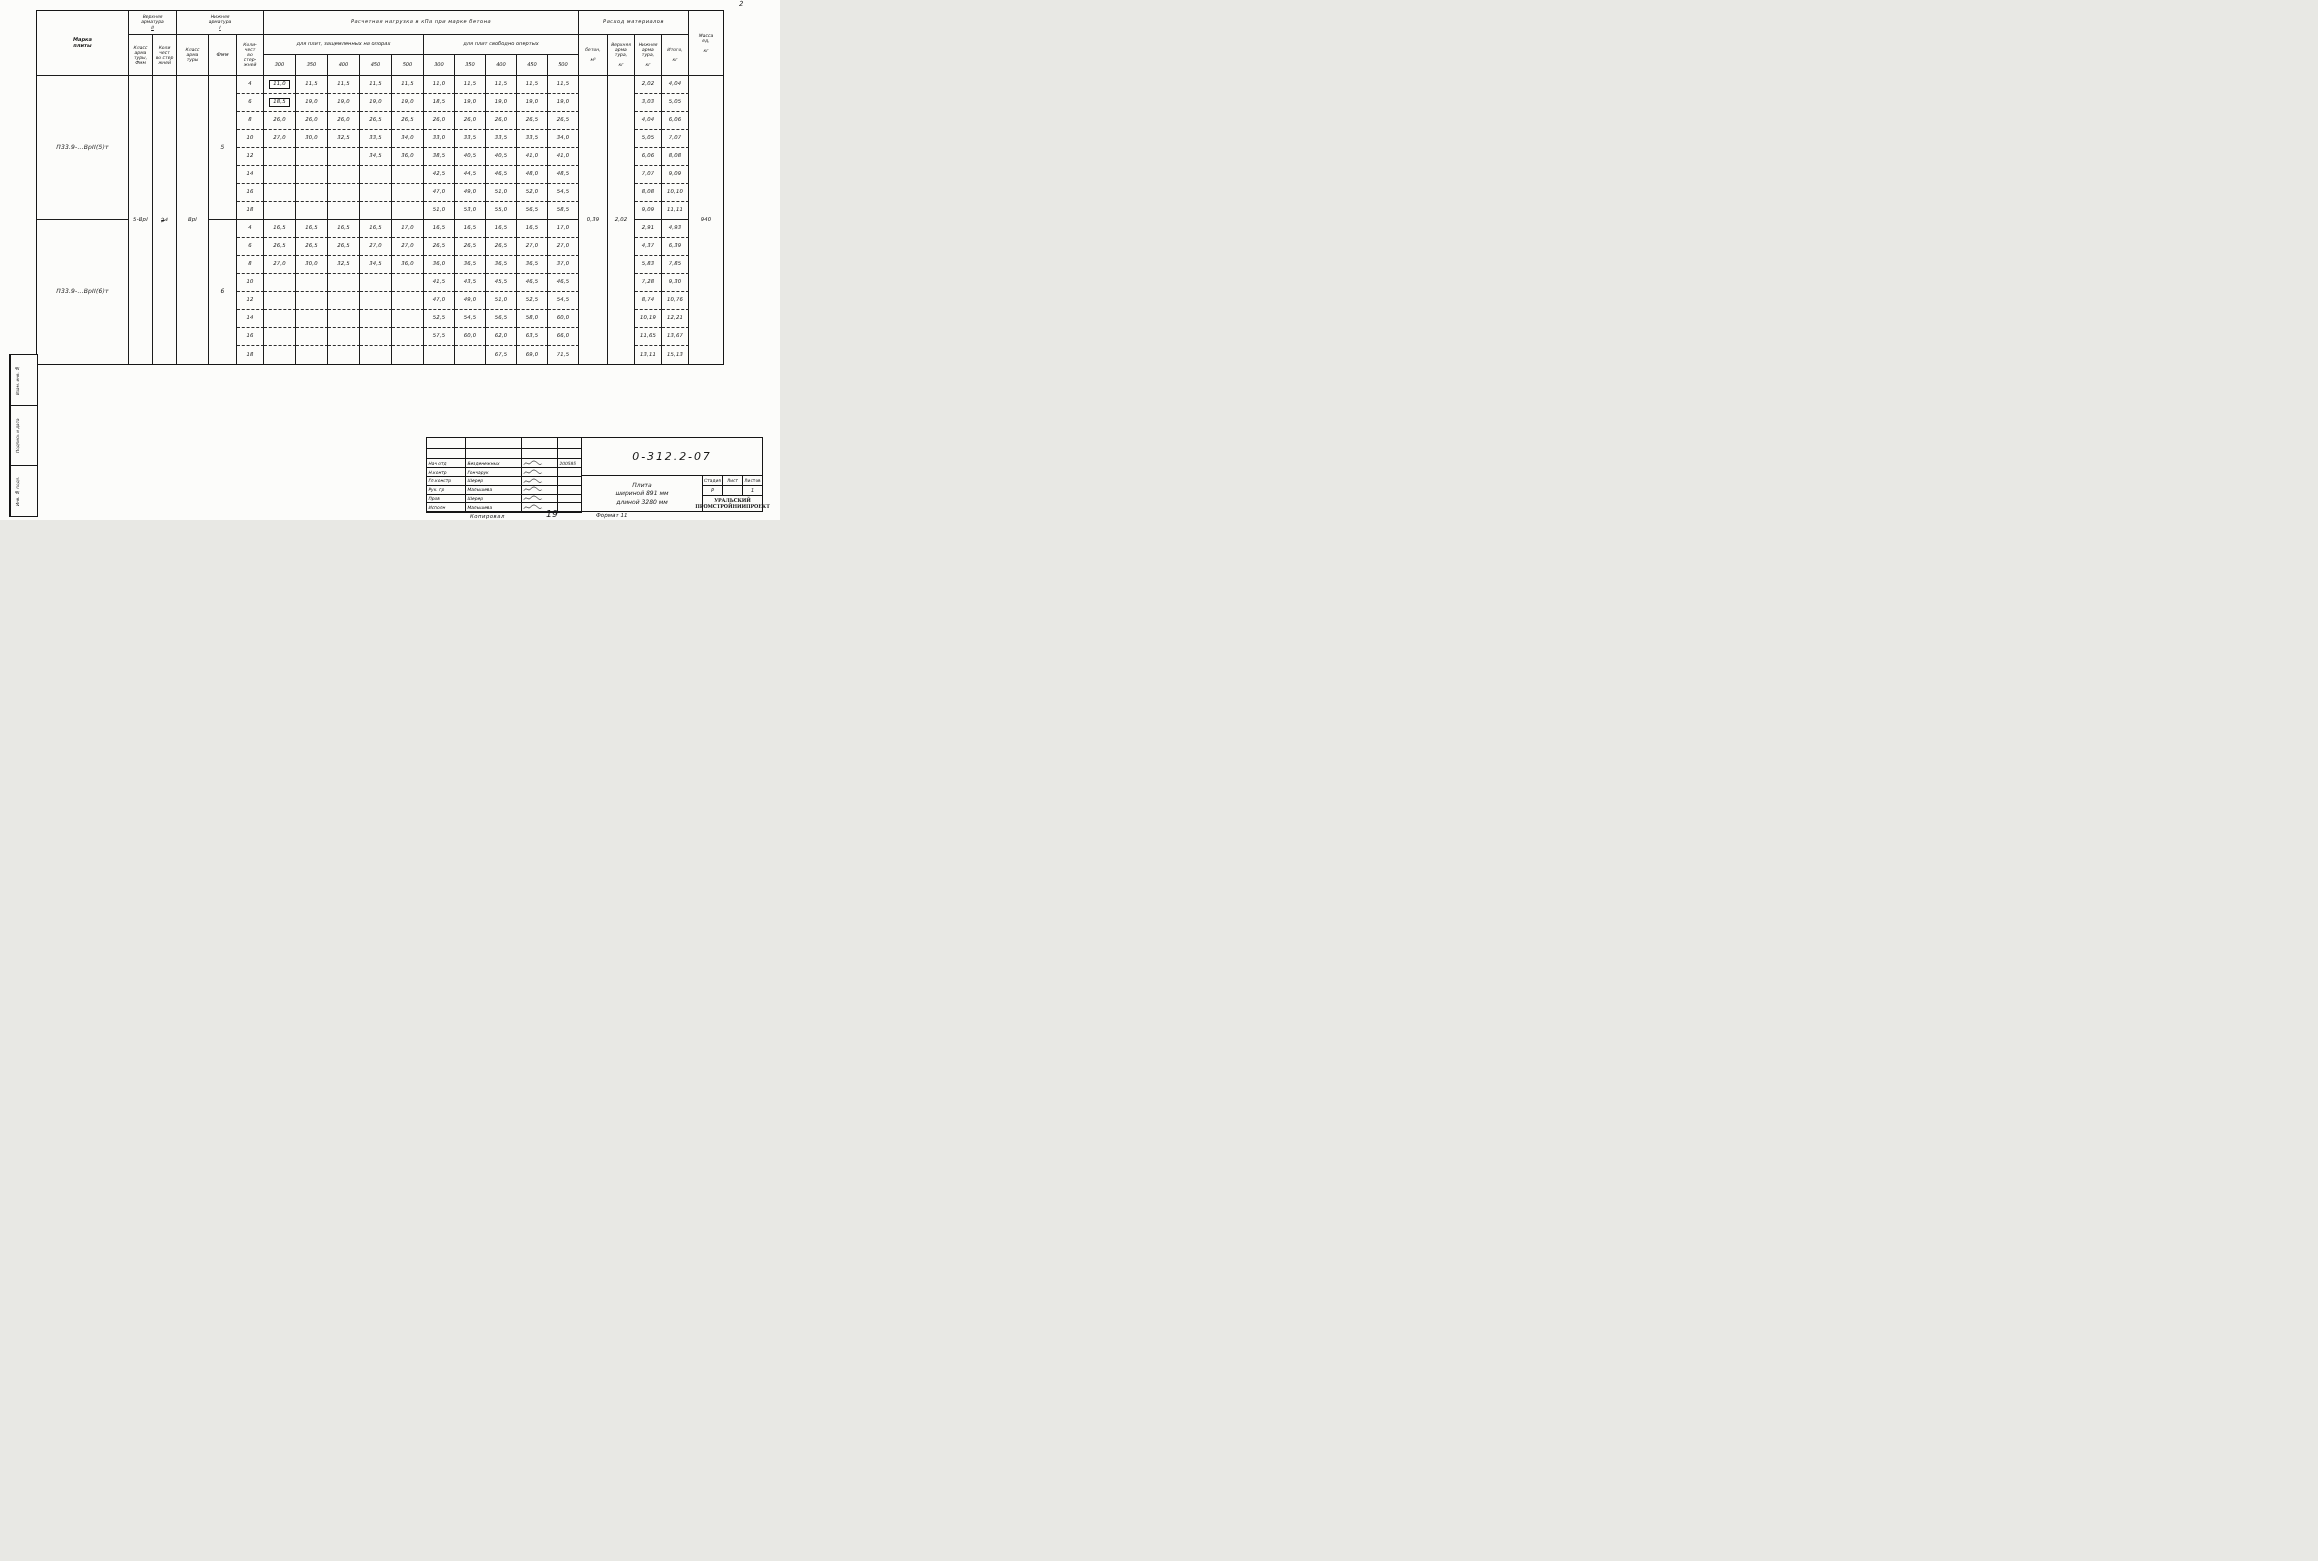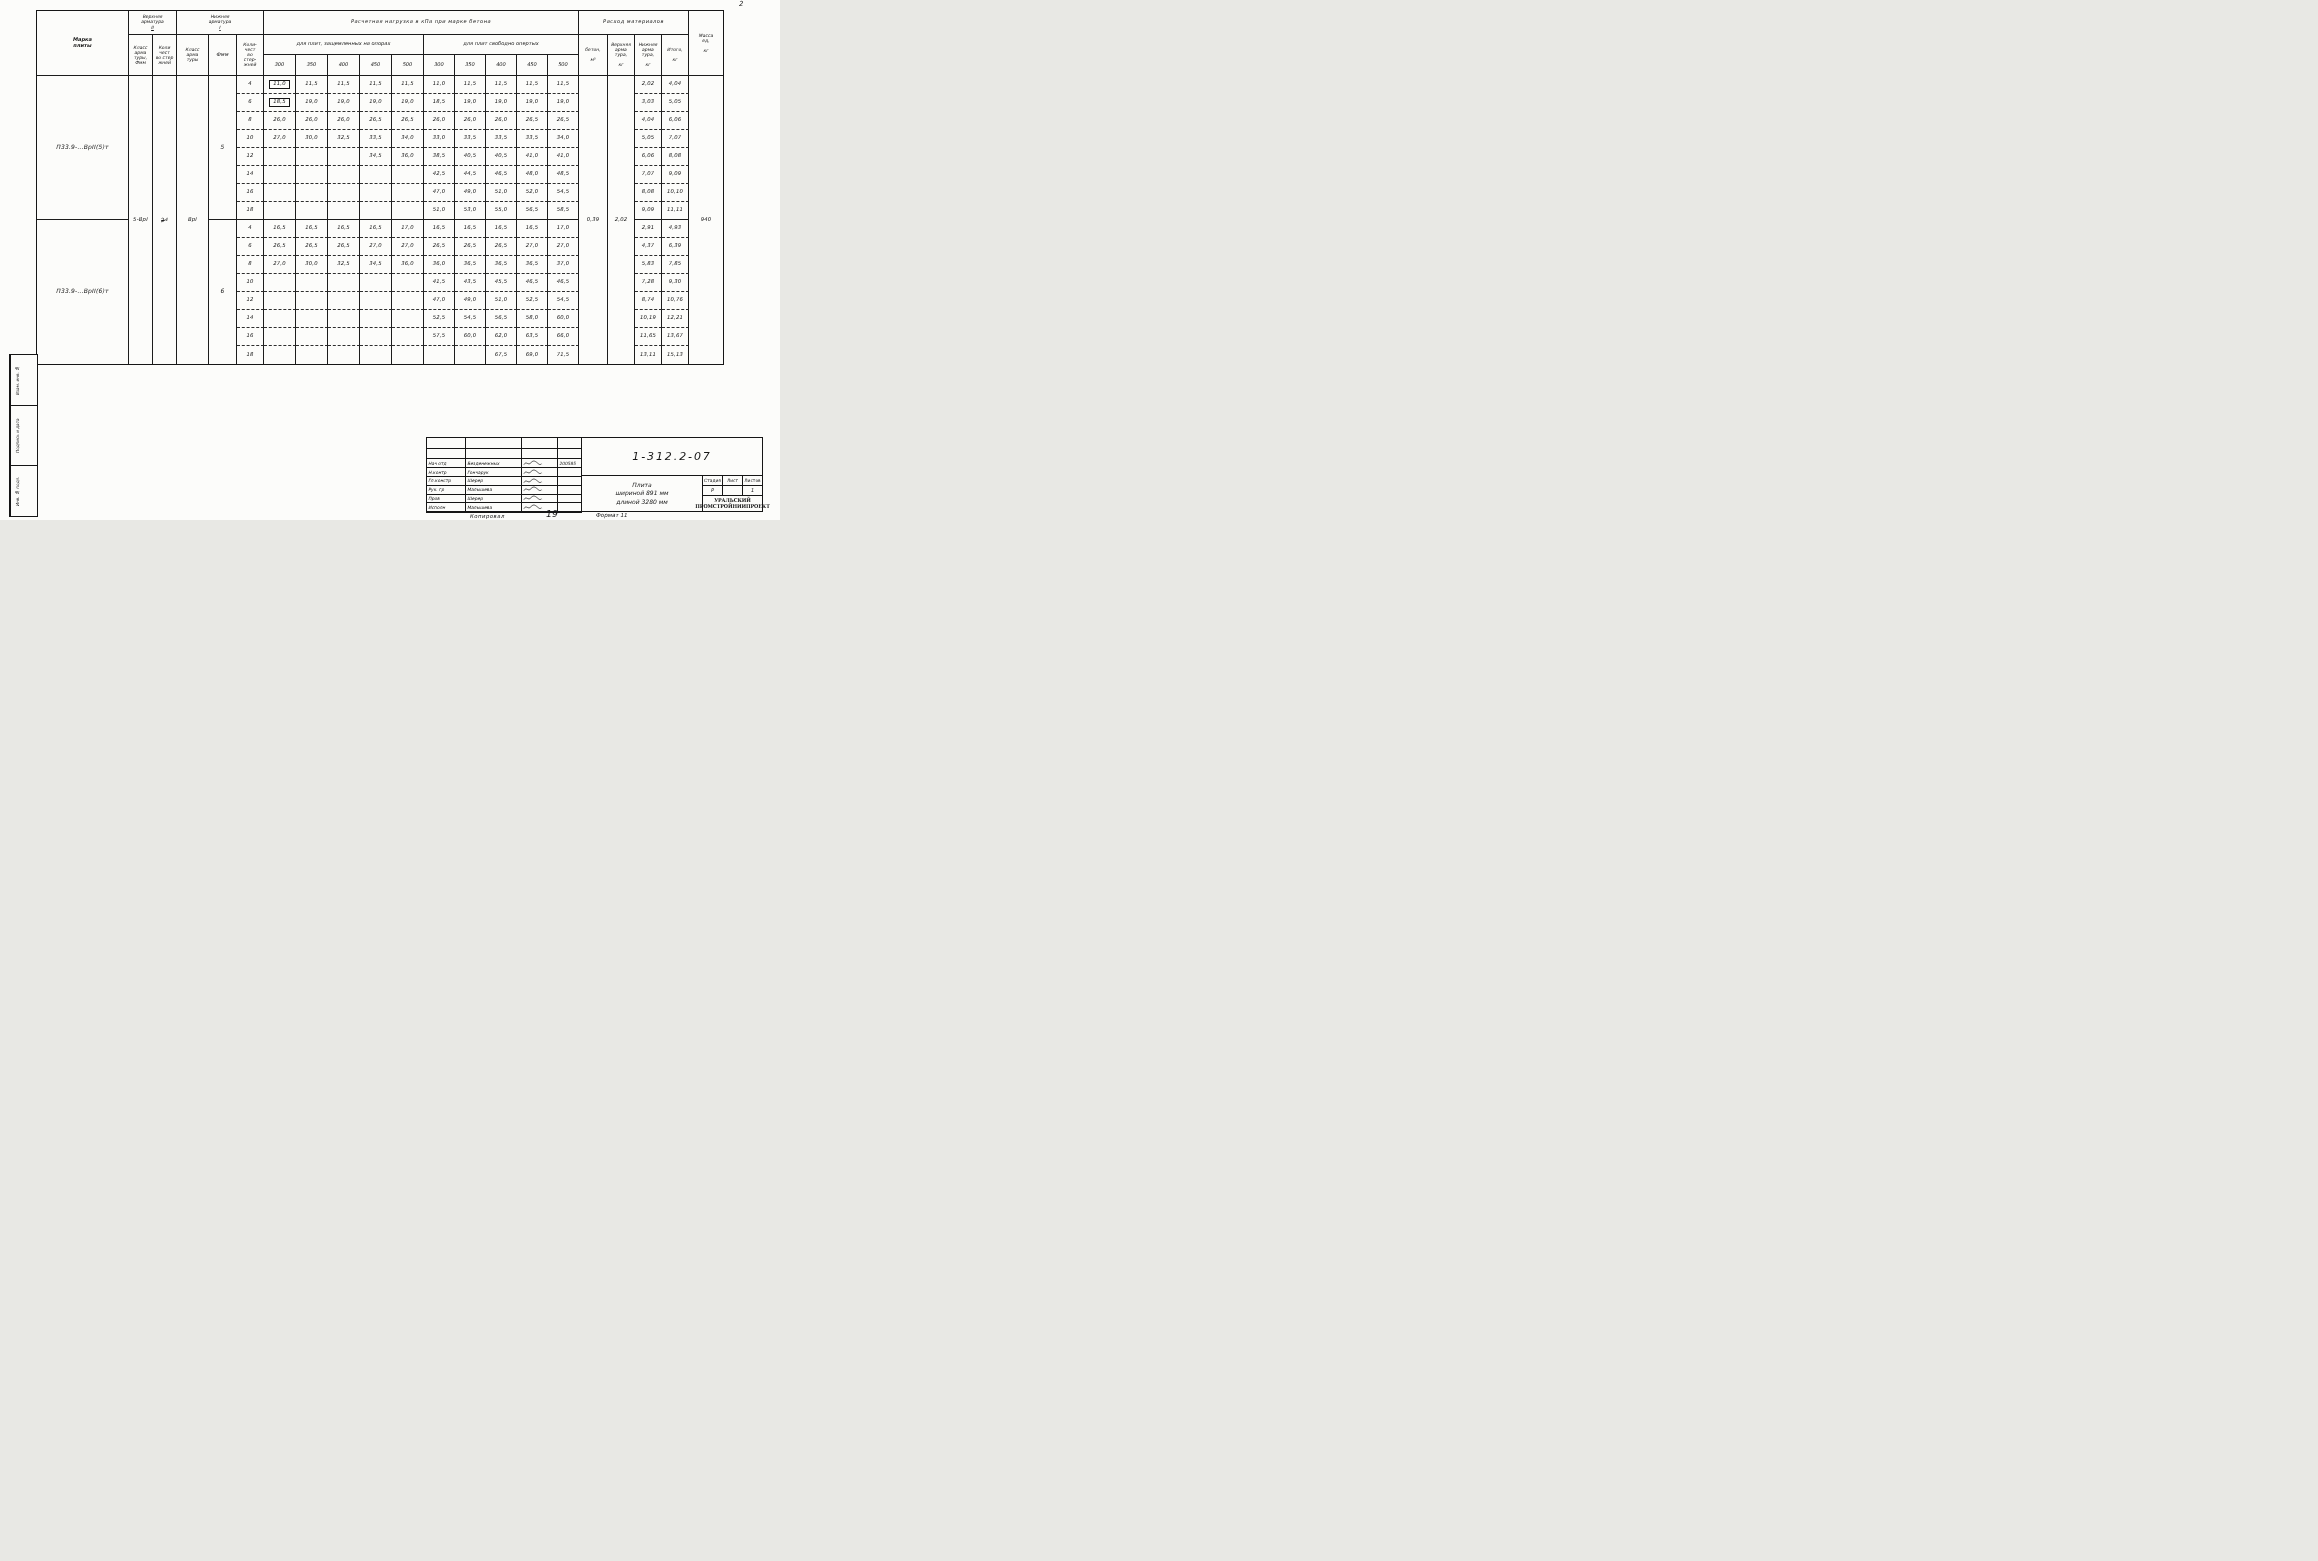--- a/index.html
+++ b/index.html
@@ -426,21 +426,21 @@
       <div class="sg">Исполн</div>
       <div class="sg">Малышева</div>
       <div class="sg">
         <svg width="19.5" height="6.5" viewBox="0 0 42 14">
           <path d="M2 10 C7 1,11 13,17 6 S27 3,33 8 S39 6,40 9" fill="none" stroke="#141414" stroke-width="1.5"></path>
         </svg>
       </div>
       <div class="sg" style="border-right: none;"></div>
     </div>
 
-  <div class="tb docnum">1-312.2-07</div>
+  <div class="tb docnum">0-312.2-07</div>
 
   <div class="tb titlecell">Плита
 шириной 891 мм
 длиной 3280 мм</div>
 
   <div class="tb stagewrap">
     <div class="st">Стадия</div>
     <div class="st">Лист</div>
     <div class="st br0" style="border-right:none;">Листов</div>
     <div class="st stv">Р</div>

